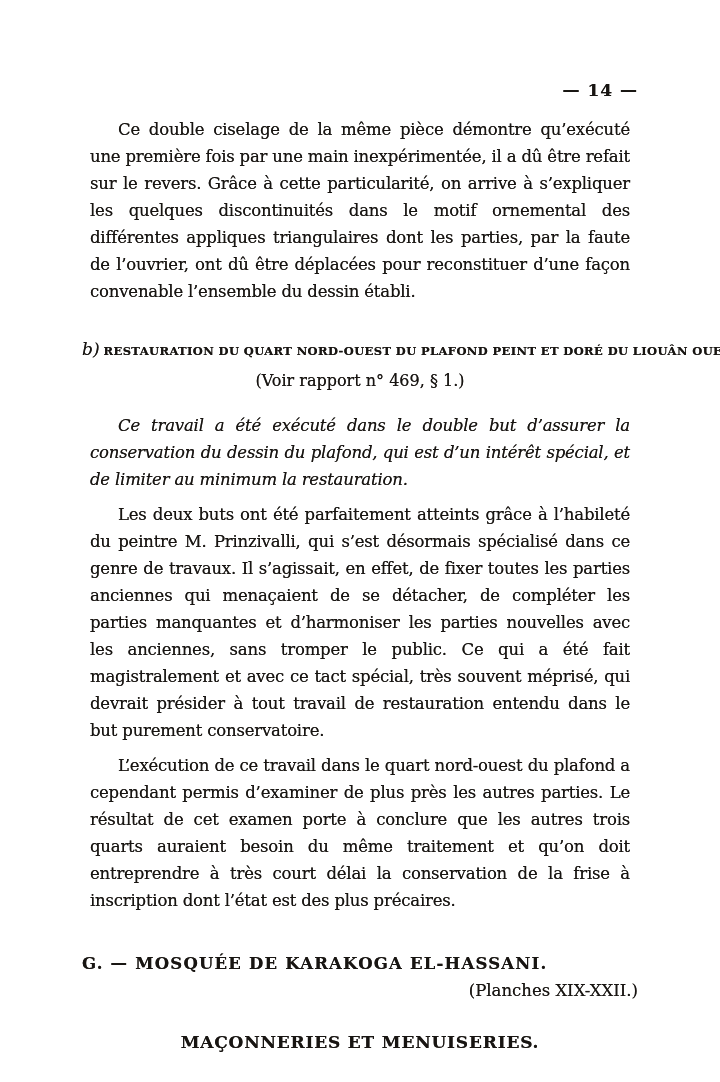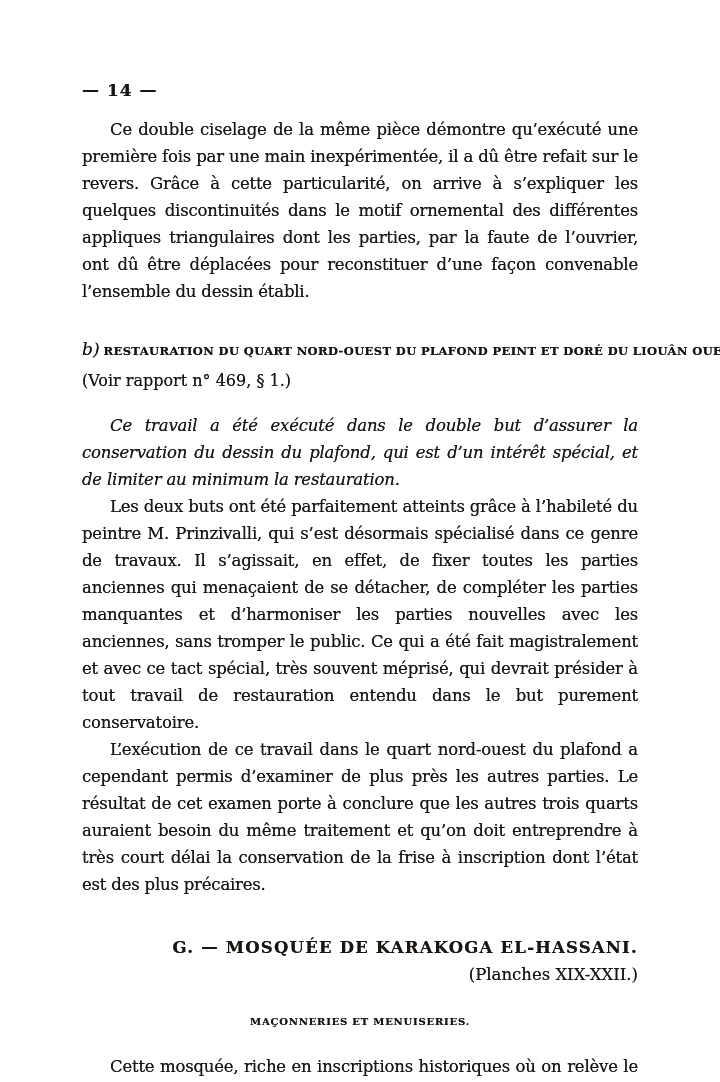--- a/index.html
+++ b/index.html
@@ -14,28 +14,28 @@
     font-family: "DejaVu Serif", "Liberation Serif", serif;
     color: #181512;
   }
   .page {
     width: 556px;
     margin: 0 auto;
     padding-top: 80px;
     text-shadow: 0 0 0.5px rgba(20, 16, 12, 0.75);
   }
   .page-number {
-    text-align: left;
+    text-align: right;
     font-size: 17px;
     font-weight: bold;
     letter-spacing: 1px;
     margin: 0 0 16px 0;
   }
   .para {
-    margin: 0;
+    margin: 8px;
     font-size: 16.5px;
     line-height: 27px;
     text-align: justify;
     text-indent: 28px;
     letter-spacing: -0.2px;
   }
   .sec-b-heading {
     margin-top: 34px;
     text-align: center;
     white-space: nowrap;
@@ -45,43 +45,43 @@
     font-size: 17px;
     padding-right: 4px;
   }
   .sec-b-title {
     font-size: 11.5px;
     font-weight: bold;
     letter-spacing: 0.4px;
   }
   .reference {
     margin-top: 12px;
-    text-align: left;
+    text-align: center;
     font-size: 16px;
   }
   .para.after-ref {
     margin-top: 22px;
     font-style: italic;
   }
   .sec-g-title {
     margin-top: 40px;
-    text-align: right;
+    text-align: left;
     font-size: 16.5px;
     font-weight: bold;
     letter-spacing: 1.2px;
   }
   .planches {
     margin-top: 8px;
     text-align: right;
     font-size: 16.5px;
   }
   .subsection {
     margin-top: 32px;
     text-align: center;
-    font-size: 10px;
+    font-size: 17px;
     font-weight: bold;
     letter-spacing: 0.8px;
   }
   .para.last {
     margin-top: 26px;
   }
 </style>
 </head>
 <body>
 

